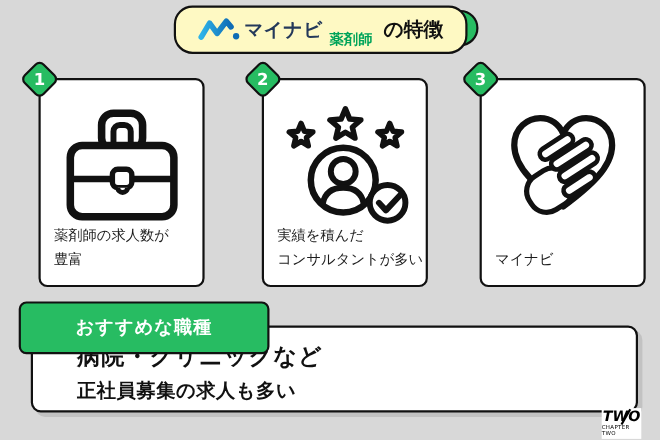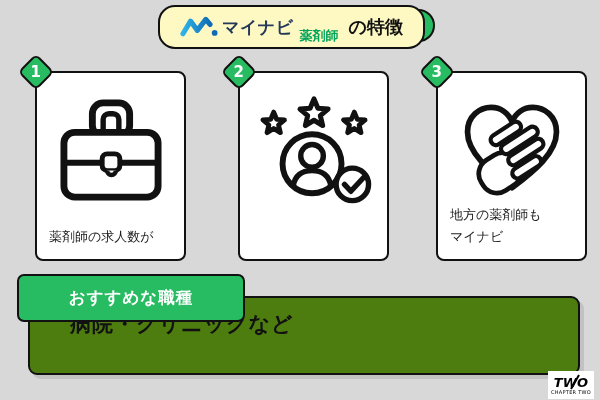--- a/index.html
+++ b/index.html
@@ -65,30 +65,30 @@
   
   .rec-label{
     position:absolute;left:17px;top:274px;width:228px;height:48px;
     background:var(--green);border:2px solid var(--ink);border-radius:7px;
     display:flex;align-items:center;justify-content:center;
     color:#fff;font-weight:bold;font-size:16.5px;letter-spacing:1px;
     z-index:3;
   }
   .rec-box{
     position:absolute;left:28px;top:296px;width:552px;height:79px;
-    background:#4d7c0f;border:2px solid var(--ink);border-radius:9px;
+    background:#ffffff;border:2px solid var(--ink);border-radius:9px;
     box-shadow:4px 4px 0 rgba(0,0,0,.10);
     padding:12px 10px 0 40px;z-index:2;
   }
   .rec-line1{font-size:21px;font-weight:bold;color:var(--ink);letter-spacing:1px;}
   .rec-line2{font-size:17.5px;font-weight:bold;color:var(--ink);margin-top:5px;letter-spacing:.5px;}
 
   
   .watermark{
-    position:absolute;right:6px;bottom:1px;width:46px;height:28px;
+    position:absolute;right:17px;bottom:1px;width:36px;height:28px;
     background:#fff;display:flex;flex-direction:column;
     align-items:center;justify-content:center;z-index:4;
   }
   .wm-mark{
     font-weight:900;font-style:italic;font-size:13px;line-height:1;
     color:#000;position:relative;letter-spacing:0;
   }
   .wm-mark::after{
     content:"";position:absolute;left:58%;top:-2px;width:2px;height:16px;
     background:#000;transform:rotate(30deg);
@@ -130,68 +130,71 @@
         <rect x="33" y="8" width="38" height="34" rx="11" fill="#fff" stroke="#111" stroke-width="7"></rect>
         <rect x="44" y="19" width="16" height="23" rx="6" fill="#fff" stroke="#111" stroke-width="5.5"></rect>
         <rect x="4" y="38" width="96" height="66" rx="11" fill="#fff" stroke="#111" stroke-width="7"></rect>
         <line x1="5" y1="69" x2="99" y2="69" stroke="#111" stroke-width="6"></line>
         <rect x="43" y="60" width="18" height="17" rx="5" fill="#fff" stroke="#111" stroke-width="5"></rect>
         <path d="M48,77 a4.5,4.5 0 0 0 9,0" fill="#fff" stroke="#111" stroke-width="4.5"></path>
       </svg>
     </div>
     <div class="caption">
       <span>薬剤師の求人数が</span>
+      <span>豊富</span>
     </div>
   </div>
 
   <div class="card c2">
     <div class="badge">
       <span class="num">2</span>
     </div>
     <div class="icon-box">
       <svg width="132" height="116" viewBox="0 0 132 118">
         <path d="M0,-10 L2.65,-3.64 L9.51,-3.09 L4.28,1.39 L5.88,8.09 L0,4.5 L-5.88,8.09 L-4.28,1.39 L-9.51,-3.09 L-2.65,-3.64 Z" transform="translate(25,33) scale(1.15)" fill="#fff" stroke="#111" stroke-width="4.3" stroke-linejoin="round"></path>
         <path d="M0,-10 L2.65,-3.64 L9.51,-3.09 L4.28,1.39 L5.88,8.09 L0,4.5 L-5.88,8.09 L-4.28,1.39 L-9.51,-3.09 L-2.65,-3.64 Z" transform="translate(107,33) scale(1.15)" fill="#fff" stroke="#111" stroke-width="4.3" stroke-linejoin="round"></path>
         <path d="M0,-10 L2.65,-3.64 L9.51,-3.09 L4.28,1.39 L5.88,8.09 L0,4.5 L-5.88,8.09 L-4.28,1.39 L-9.51,-3.09 L-2.65,-3.64 Z" transform="translate(66,23) scale(1.5)" fill="#fff" stroke="#111" stroke-width="3.4" stroke-linejoin="round"></path>
         <circle cx="64" cy="74" r="30" fill="#fff" stroke="#111" stroke-width="6"></circle>
         <circle cx="64" cy="66" r="11.5" fill="#fff" stroke="#111" stroke-width="5.5"></circle>
         <path d="M45,96 C47,85 54,81 64,81 C74,81 81,85 83,96" fill="none" stroke="#111" stroke-width="5.5" stroke-linecap="round"></path>
         <circle cx="105" cy="95" r="16.5" fill="#fff" stroke="#111" stroke-width="5.5"></circle>
         <path d="M97,95 l6.5,7 l13,-14" fill="none" stroke="#111" stroke-width="5.5" stroke-linecap="round" stroke-linejoin="round"></path>
       </svg>
     </div>
     <div class="caption">
+      <span>実績を積んだ</span>
+      <span>コンサルタントが多い</span>
     </div>
   </div>
 
   <div class="card c3">
     <div class="badge">
       <span class="num">3</span>
     </div>
     <div class="icon-box">
       <svg width="114" height="106" viewBox="0 0 120 112">
         <path d="M60,97 C36,79 13,60 13,38 C13,21 26,12 38,12 C48,12 56,18 60,27 C64,18 72,12 82,12 C94,12 107,21 107,38 C107,60 84,79 60,97 Z" fill="#fff" stroke="#111" stroke-width="6" stroke-linejoin="round"></path>
         <g transform="translate(54,66) rotate(-33)">
           <rect x="-36" y="-10" width="44" height="38" rx="17" fill="#fff" stroke="#111" stroke-width="5"></rect>
           <rect x="-4" y="-28" width="36" height="11" rx="5.5" fill="#fff" stroke="#111" stroke-width="4.5"></rect>
           <rect x="0" y="-14" width="44" height="11" rx="5.5" fill="#fff" stroke="#111" stroke-width="4.5"></rect>
           <rect x="0" y="0" width="42" height="11" rx="5.5" fill="#fff" stroke="#111" stroke-width="4.5"></rect>
           <rect x="-4" y="14" width="34" height="11" rx="5.5" fill="#fff" stroke="#111" stroke-width="4.5"></rect>
         </g>
       </svg>
     </div>
     <div class="caption">
-      <span>地方の薬剤師も</span>
       <span>マイナビ</span>
     </div>
   </div>
 
   <div class="rec-label">おすすめな職種</div>
   <div class="rec-box">
     <div class="rec-line1">病院・クリニックなど</div>
+    <div class="rec-line2">正社員募集の求人も多い</div>
   </div>
 
   <div class="watermark">
     <div class="wm-mark">TWO</div>
     <div class="wm-sub">CHAPTER TWO</div>
   </div>
 
 </div>
 
 </body></html>

